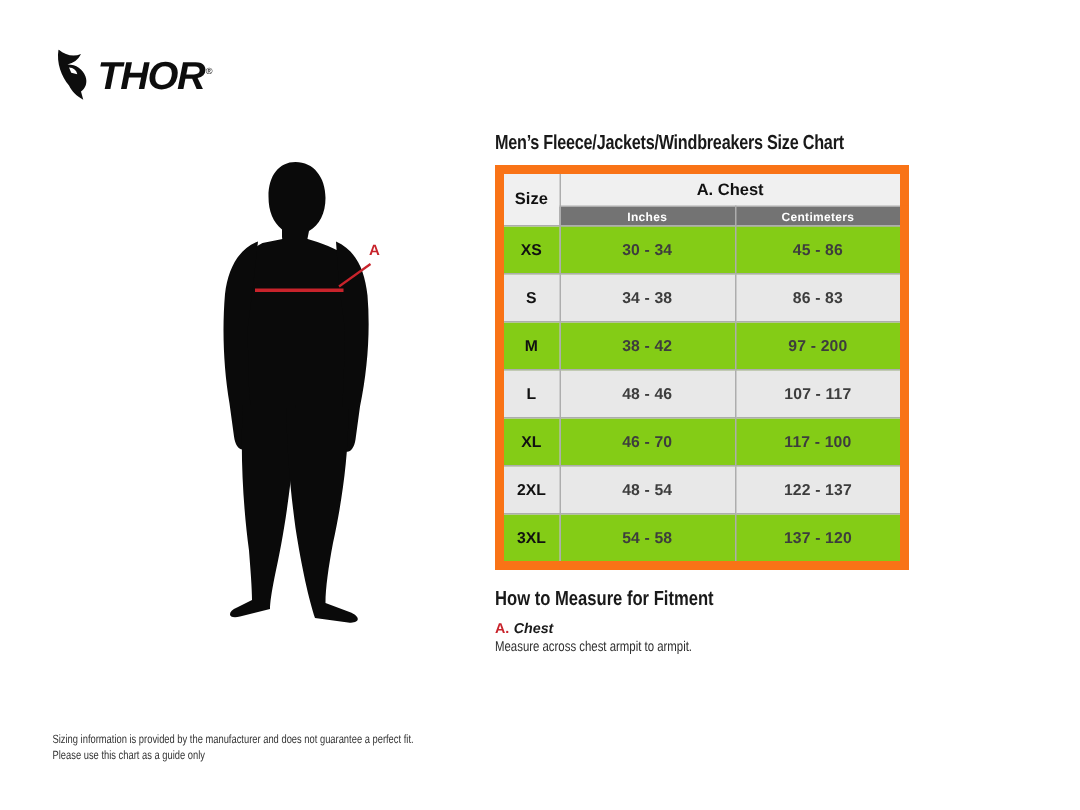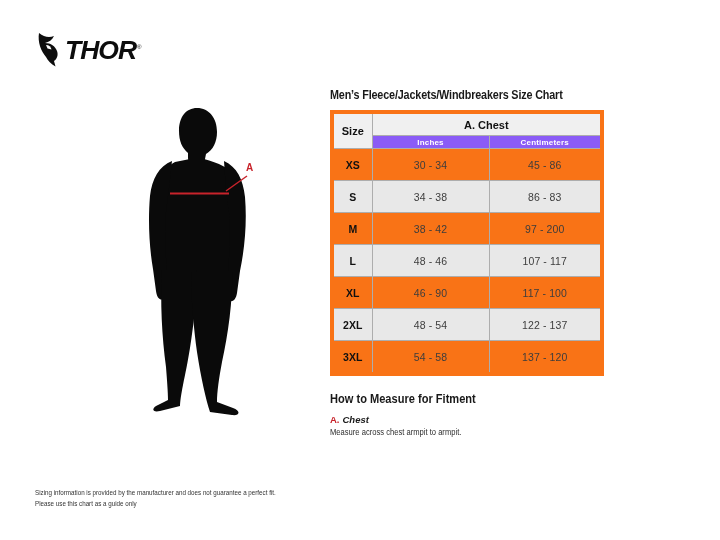--- a/index.html
+++ b/index.html
@@ -23,35 +23,35 @@
   }
   
   .chart-title{
     position:absolute;left:330px;top:87px;font-size:13.5px;font-weight:700;
     letter-spacing:-0.2px;white-space:nowrap;transform:scaleX(0.8);
     transform-origin:left center;color:#191919;
   }
   .size-table{
     position:absolute;left:330px;top:110px;width:270px;
     border-collapse:collapse;table-layout:fixed;
-    border:4px solid #f97316;
+    border:6px solid #f97316;
   }
   .size-table col.c-size{width:40px;}
   .size-table col.c-in{width:117px;}
   .size-table col.c-cm{width:113px;}
   .size-table td,.size-table th{
     border:1px solid #adadad;text-align:center;vertical-align:middle;padding:0;
   }
   .hdr-main{background:#f0f0f0;height:21px;font-size:11px;font-weight:700;color:#111;}
-  .hdr-sub{background:#8b5cf6;height:12px;font-size:8px;font-weight:700;color:#ffffff;letter-spacing:0.2px;}
+  .hdr-sub{background:#737373;height:12px;font-size:8px;font-weight:700;color:#ffffff;letter-spacing:0.2px;}
   .row-cell{height:31px;font-size:10.5px;}
   .size-col{font-weight:700;color:#111;}
-  .val-col{font-weight:400;color:#3d3d3d;letter-spacing:0.1px;}
+  .val-col{font-weight:700;color:#3d3d3d;letter-spacing:0.1px;}
   tr.alt{background:#e8e8e8;}
-  tr.plain{background:#f97316;}
+  tr.plain{background:#84cc16;}
   
   .howto-heading{
     position:absolute;left:330px;top:391px;font-size:13.5px;font-weight:700;
     white-space:nowrap;transform:scaleX(0.82);transform-origin:left center;color:#191919;
   }
   .measure-item{position:absolute;left:330px;top:414px;font-size:9.5px;font-weight:700;white-space:nowrap;}
   .measure-item .key{color:#c8232b;}
   .measure-item .name{color:#1a1a1a;margin-left:3px;font-style:italic;}
   .measure-desc{
     position:absolute;left:330px;top:426px;font-size:9.5px;color:#2e2e2e;
@@ -130,21 +130,21 @@
       <td class="row-cell val-col">38 - 42</td>
       <td class="row-cell val-col">97 - 200</td>
     </tr>
     <tr class="alt">
       <td class="row-cell size-col">L</td>
       <td class="row-cell val-col">48 - 46</td>
       <td class="row-cell val-col">107 - 117</td>
     </tr>
     <tr class="plain">
       <td class="row-cell size-col">XL</td>
-      <td class="row-cell val-col">46 - 90</td>
+      <td class="row-cell val-col">46 - 70</td>
       <td class="row-cell val-col">117 - 100</td>
     </tr>
     <tr class="alt">
       <td class="row-cell size-col">2XL</td>
       <td class="row-cell val-col">48 - 54</td>
       <td class="row-cell val-col">122 - 137</td>
     </tr>
     <tr class="plain">
       <td class="row-cell size-col">3XL</td>
       <td class="row-cell val-col">54 - 58</td>

